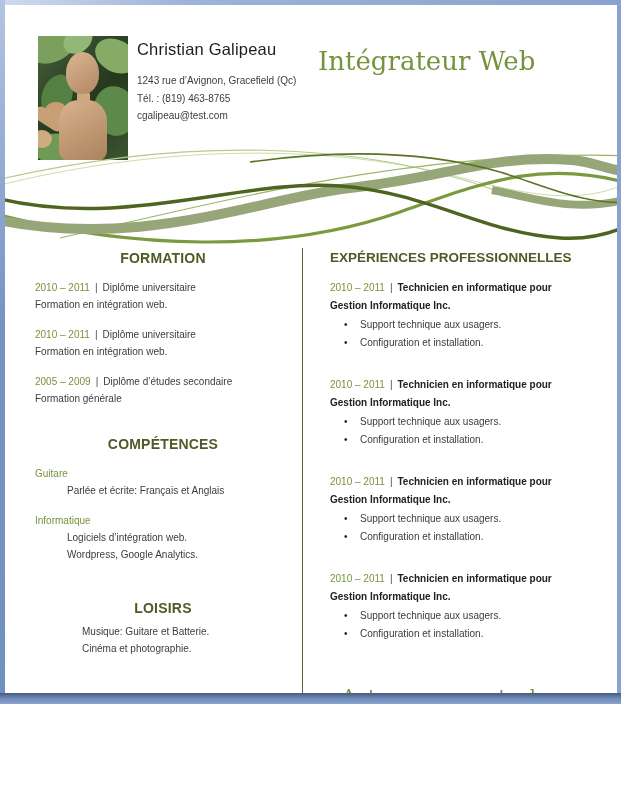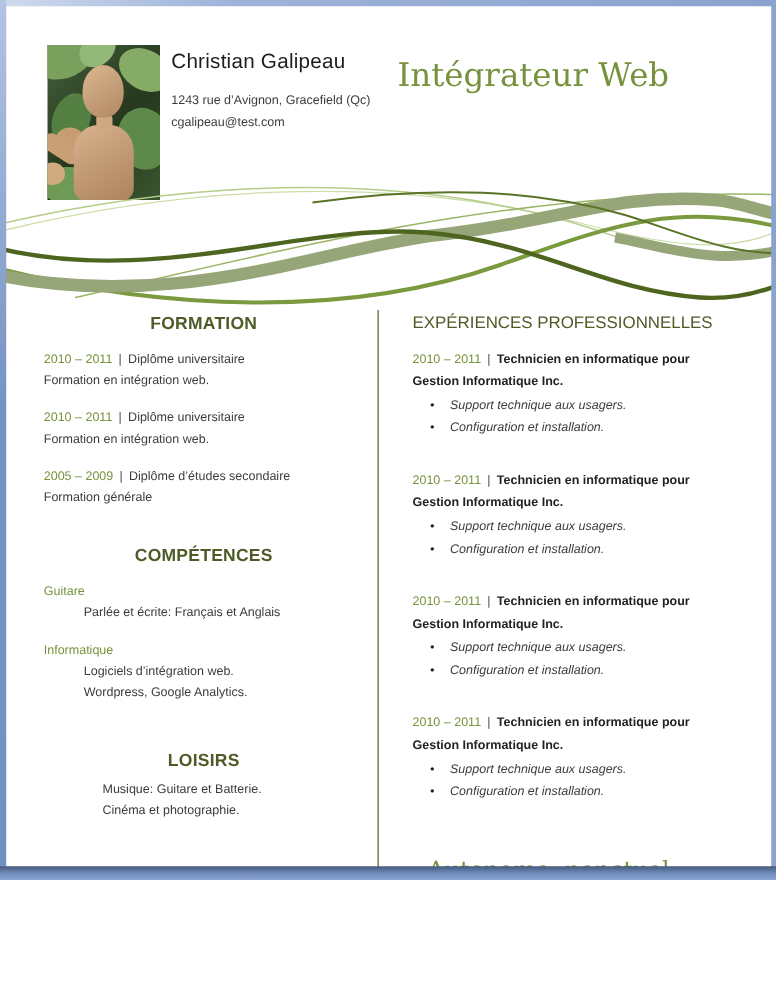--- a/index.html
+++ b/index.html
@@ -42,21 +42,21 @@
   .wave-top { position:absolute; left:0; top:140px; width:621px; height:118px; z-index:2; }
   .wave-bottom { position:absolute; left:0; top:700px; width:621px; height:95px; z-index:2; }
 
   
   .divider { position:absolute; left:302px; top:248px; width:1px; height:465px; background:#55662c; }
 
   .col-left { position:absolute; left:35px; top:250px; width:256px; }
   .col-right { position:absolute; left:330px; top:250px; width:276px; }
 
   h2.sec { font-size:14px; font-weight:bold; color:#4e5b27; text-align:center; letter-spacing:.2px; }
-  h2.sec-right { font-size:13.5px; font-weight:normal; color:#4e5b27; text-align:left; }
+  h2.sec-right { font-size:13.5px; font-weight:bold; color:#4e5b27; text-align:left; }
 
   .entry { margin-top:13px; }
   .entry .l1 { font-size:10px; line-height:17px; color:#3c3c3c; }
   .date { color:#77933c; }
   .sep { color:#4d4d4d; margin:0 5px; }
   .entry .l2 { font-size:10px; line-height:17px; color:#3c3c3c; }
   .entry + .entry { margin-top:13px; }
 
   .comp-head { margin-top:29px; }
   .group { margin-top:13px; }
@@ -64,21 +64,21 @@
   .group .gline { font-size:10px; line-height:17px; color:#3c3c3c;padding-left:32px; }
 
   .loisirs-head { margin-top:37px; }
   .lline { font-size:10px; line-height:17px; color:#3c3c3c;padding-left:47px; }
   .lblock { margin-top:7px; }
 
   .job { margin-top:14px; }
   .job .jl1 { font-size:10px; line-height:18px; }
   .job .jtitle, .job .jcompany { font-weight:bold; color:#222222; font-size:10px; line-height:18px; }
   .job ul { list-style:none; margin-top:1px; }
-  .job li { font-size:10px; line-height:18px; color:#3c3c3c; padding-left:30px; position:relative;font-style:italic; }
+  .job li { font-size:10px; line-height:18px; color:#3c3c3c; padding-left:30px; position:relative; }
   .job li::before { content:"•"; position:absolute; left:14px; color:#222; }
   .job + .job { margin-top:24px; }
 
   .quote { margin-top:38px; padding-left:12px; font-family:"DejaVu Serif", serif;
            font-size:19px; line-height:30px; color:#76923c; }
 </style>
 </head>
 <body>
 
 <div class="frame">
@@ -98,20 +98,21 @@
     <div class="m-arm"></div>
     <div class="m-hand"></div>
     <div class="m-torso"></div>
     <div class="m-neck"></div>
     <div class="m-head"></div>
   </div>
 
   <div class="contact">
     <div class="name">Christian Galipeau</div>
     <div class="line">1243 rue d’Avignon, Gracefield (Qc)</div>
+    <div class="line">Tél. : (819) 463-8765</div>
     <div class="line">cgalipeau@test.com</div>
   </div>
 
   <div class="role-title">Intégrateur Web</div>
 
   <svg class="wave-top" viewBox="0 0 621 118" preserveAspectRatio="none">
     <path d="M -12,48 C 160,4 330,2 470,40 C 540,58 590,64 632,40" fill="none" stroke="#cdddaa" stroke-width="1"></path>
     <path d="M -12,42 C 180,-4 360,0 500,52 C 560,72 600,70 632,52" fill="none" stroke="#b6cc8a" stroke-width="1.2"></path>
     <path d="M 60,98 C 220,62 420,8 632,16" fill="none" stroke="#9cb565" stroke-width="1.2"></path>
     <path d="M -12,72 C 130,110 280,114 400,72 C 480,44 540,18 632,44" fill="none" stroke="#7b9a3f" stroke-width="3.2"></path>

